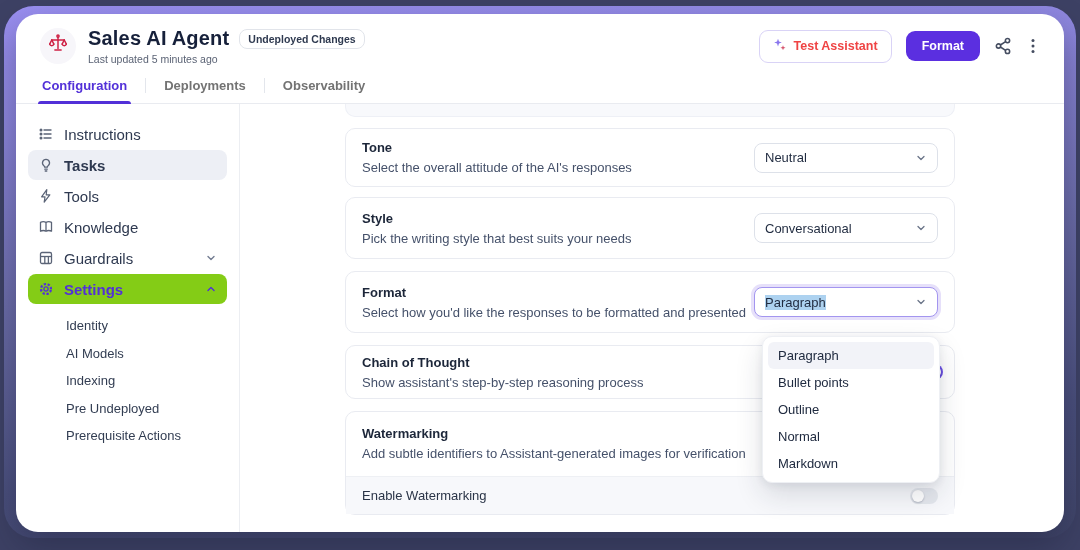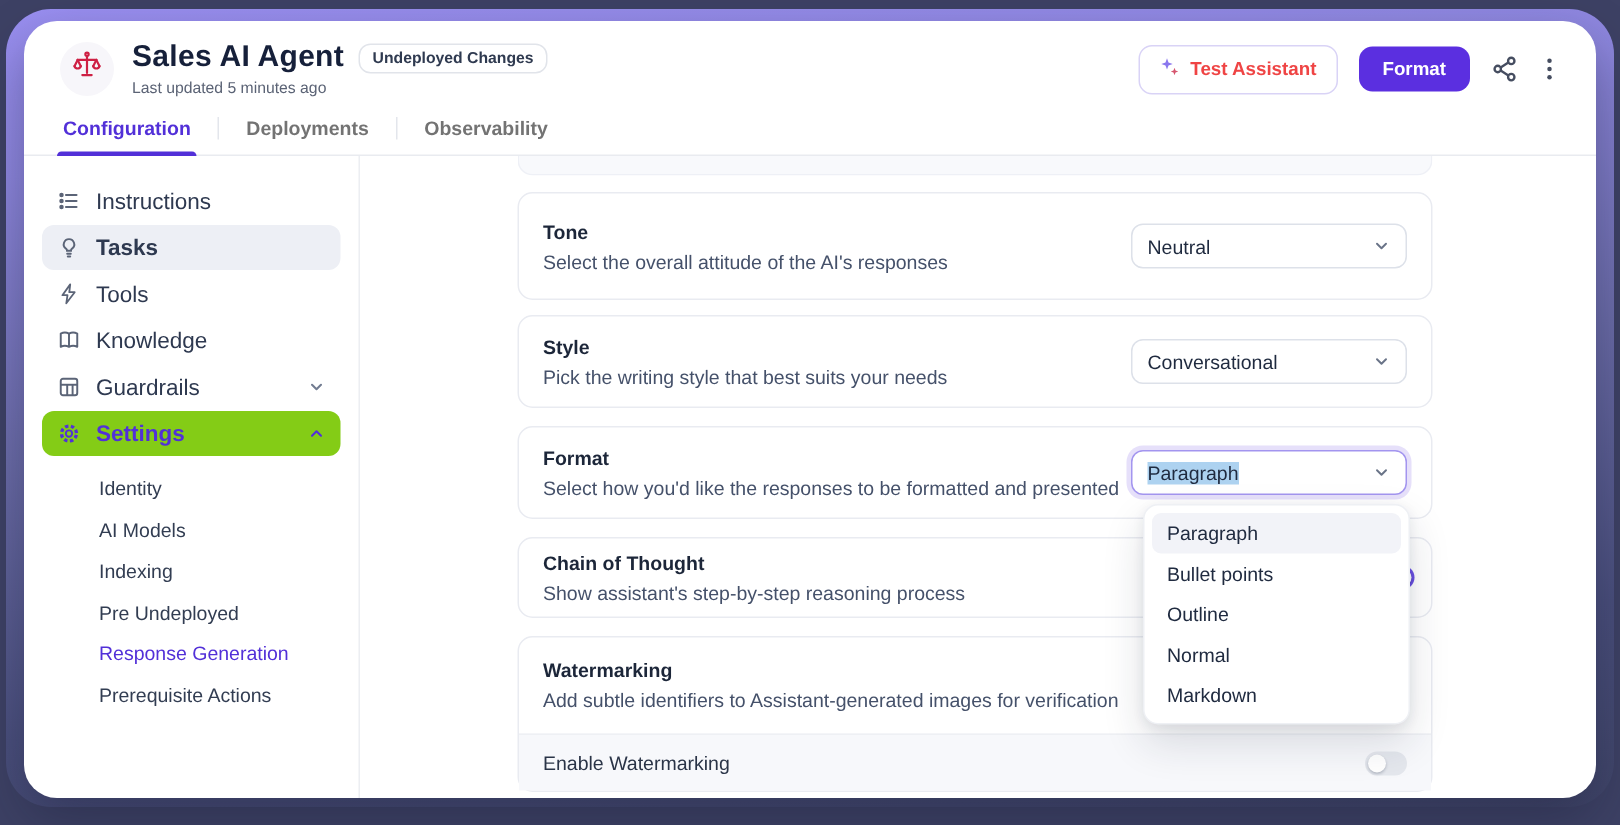--- a/index.html
+++ b/index.html
@@ -45,21 +45,21 @@
   .side-item.activep .sicon { color:#5230d8; }
   .chev { margin-left:auto; display:flex; color:#737d92; }
   .side-item.activep .chev { color:#5230d8; }
   .sub-item { height:27.5px; display:flex; align-items:center; padding-left:38px; font-size:13px; color:#323d52; cursor:pointer; }
   .sub-item.active { color:#5230d8; font-weight:500; }
 
   .main { flex:1; position:relative; overflow:hidden; }
   .cards { margin:0 109px 0 105px; }
   .strip { height:13px; background:#f8f9fc; border:1px solid #eef0f6; border-top:none; border-radius:0 0 10px 10px; }
   .card { border:1px solid #e9ebf1; border-radius:10px; background:#fff; position:relative; }
-  .card.tone { height:72px; margin-top:11px; }
+  .card.tone { height:59px; margin-top:11px; }
   .card.style { height:62px; margin-top:10px; }
   .card.format { height:62px; margin-top:12px; }
   .card.chain { height:54px; margin-top:12px; }
   .card.watermark { margin-top:12px; }
   .card-row { display:flex; justify-content:space-between; align-items:center; padding:0 16px; height:100%; }
   .card-texts { }
   .card-title { font-size:13px; font-weight:700; color:#1c2639; }
   .card-desc { font-size:13px; color:#45516a; margin-top:5px; }
   .select { width:184px; height:30px; border:1px solid #dde1e9; border-radius:8px; background:#fff; display:flex;
     align-items:center; justify-content:space-between; padding:0 10px; font-size:13px; color:#1f2a3f; cursor:pointer; flex:0 0 184px; }
@@ -232,21 +232,20 @@
             <path d="M3 7.5 L6 4.5 L9 7.5"></path>
           </svg>
         </span>
       </div>
 
       <div style="margin-top:8px;">
         <div class="sub-item">Identity</div>
         <div class="sub-item">AI Models</div>
         <div class="sub-item">Indexing</div>
         <div class="sub-item">Pre Undeployed</div>
-        <div class="sub-item active">Response Generation</div>
         <div class="sub-item">Prerequisite Actions</div>
       </div>
     </div>
 
     <div class="main">
       <div class="cards">
         <div class="strip"></div>
 
         <div class="card tone">
           <div class="card-row">

